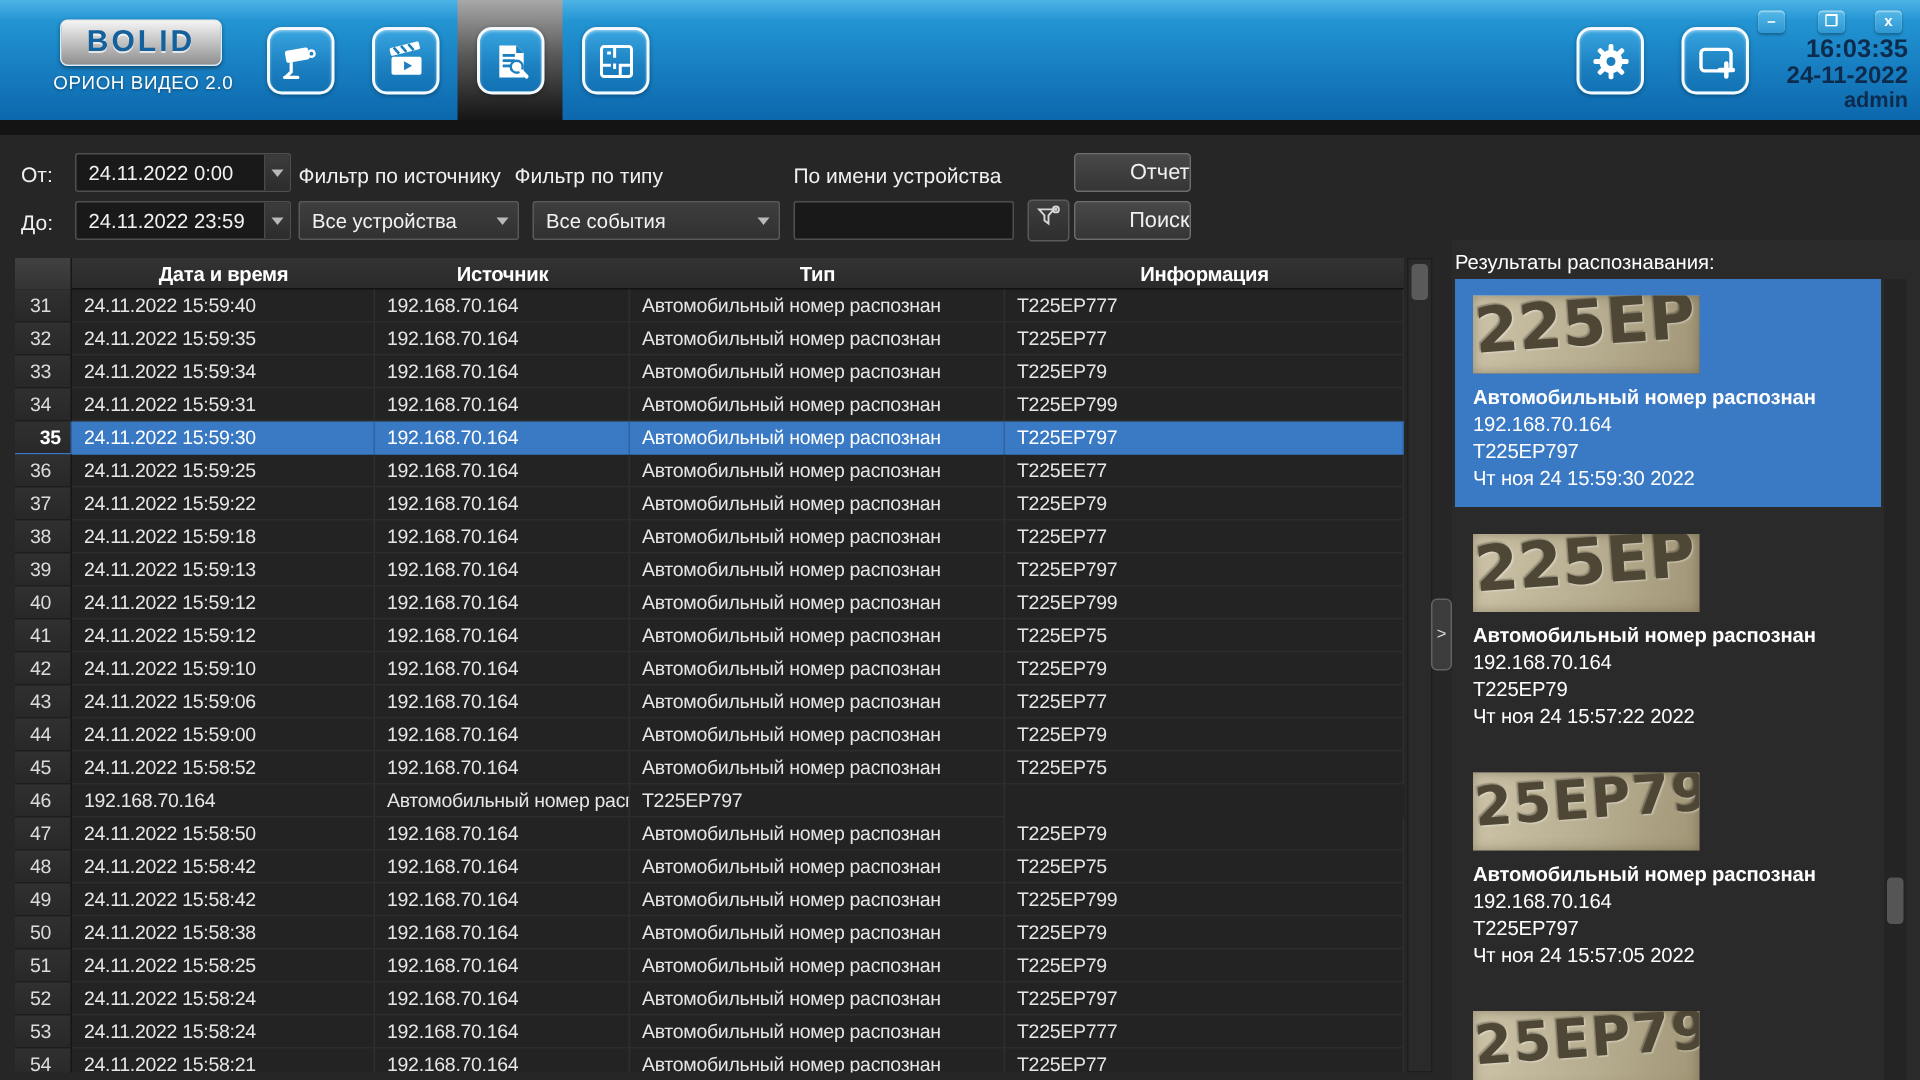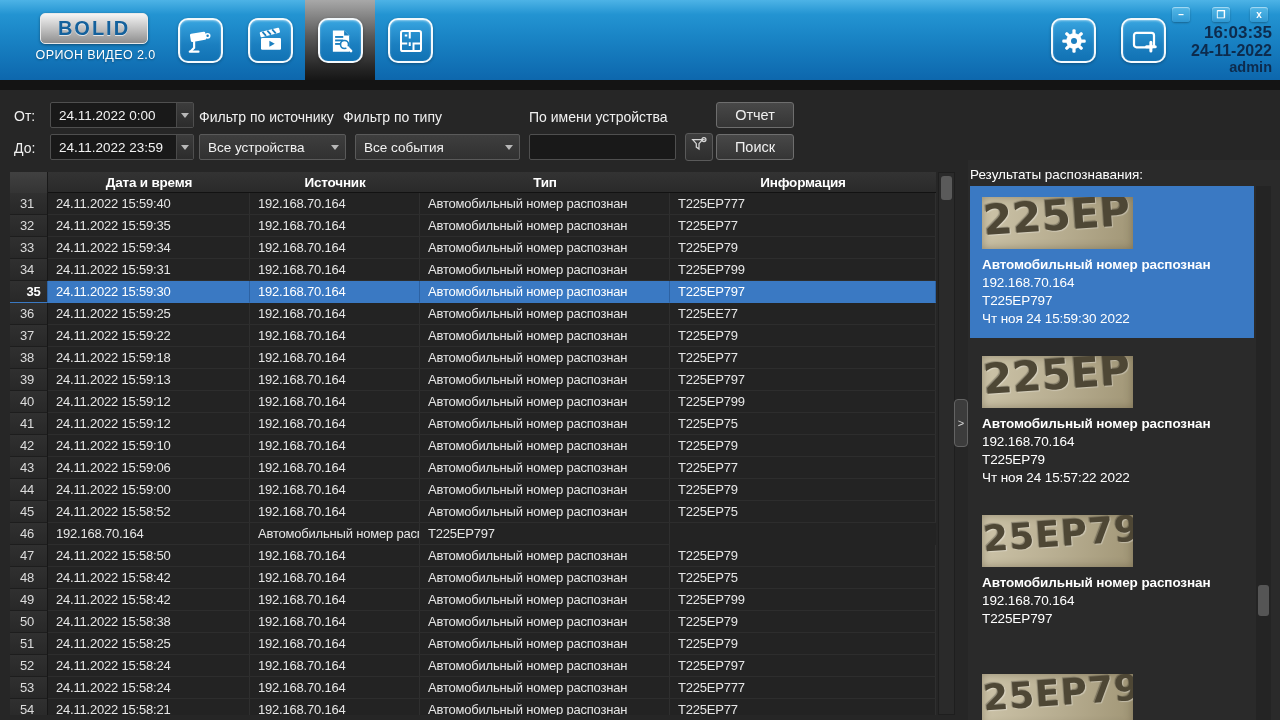--- a/index.html
+++ b/index.html
@@ -49,21 +49,21 @@
   .tri { width:0; height:0; border-left:4px solid transparent; border-right:4px solid transparent;
     border-top:5px solid #b8b8b8; }
   .combo { position:absolute; height:26px; background:linear-gradient(180deg,#3e3e3e,#313131);
     border:1px solid #5a5a5a; border-radius:2px; display:flex; align-items:center; cursor:pointer; }
   .combo .val { flex:1; padding-left:8px; font-size:13.5px; color:#f2f2f2; }
   .combo .arrow { width:20px; display:flex; align-items:center; justify-content:center; }
   .textinput { position:absolute; height:26px; background:#191919; border:1px solid #4f4f4f;
     border-radius:2px; color:#f2f2f2; font-size:13.5px; padding:0 8px; font-family:inherit; }
   .pushbtn { position:absolute; width:78px; height:26px; background:linear-gradient(180deg,#484848,#353535);
     border:1px solid #6e6e6e; border-radius:3px; color:#f0f0f0; font-size:14.5px; font-family:inherit;
-    cursor:pointer; }
+    cursor:pointer;text-align:right; }
   .funnel-btn { position:absolute; left:685px; top:133px; width:28px; height:28px;
     background:linear-gradient(180deg,#3e3e3e,#2e2e2e); border:1px solid #5a5a5a; border-radius:3px;
     display:flex; align-items:center; justify-content:center; cursor:pointer; }
 
   
   .table-wrap { position:absolute; left:10px; top:172px; width:926px; height:543px; overflow:hidden;
     background:#232323; }
   .thead { display:grid; grid-template-columns:38px 202px 170px 250px 266px; height:21px;
     background:linear-gradient(180deg,#333333,#2a2a2a); border-bottom:1px solid #121212; }
   .thead .hc { font-size:13.5px; font-weight:bold; color:#fff; text-align:center; line-height:21px;
@@ -481,20 +481,21 @@
     <div class="line c-ts">Чт ноя 24 15:57:22 2022</div>
   </div>
 
   <div class="card small-crop">
     <div class="plate-img">
           <span class="crop">25ЕР79</span>
         </div>
     <div class="line title c-title">Автомобильный номер распознан</div>
     <div class="line c-src">192.168.70.164</div>
     <div class="line c-plate">T225EP797</div>
+    <div class="line c-ts">Чт ноя 24 15:57:05 2022</div>
   </div>
 
   <div class="card small-crop">
     <div class="plate-img">
           <span class="crop">25ЕР79</span>
         </div>
     <div class="line title c-title"></div>
     <div class="line c-src"></div>
     <div class="line c-plate"></div>
     <div class="line c-ts"></div>

